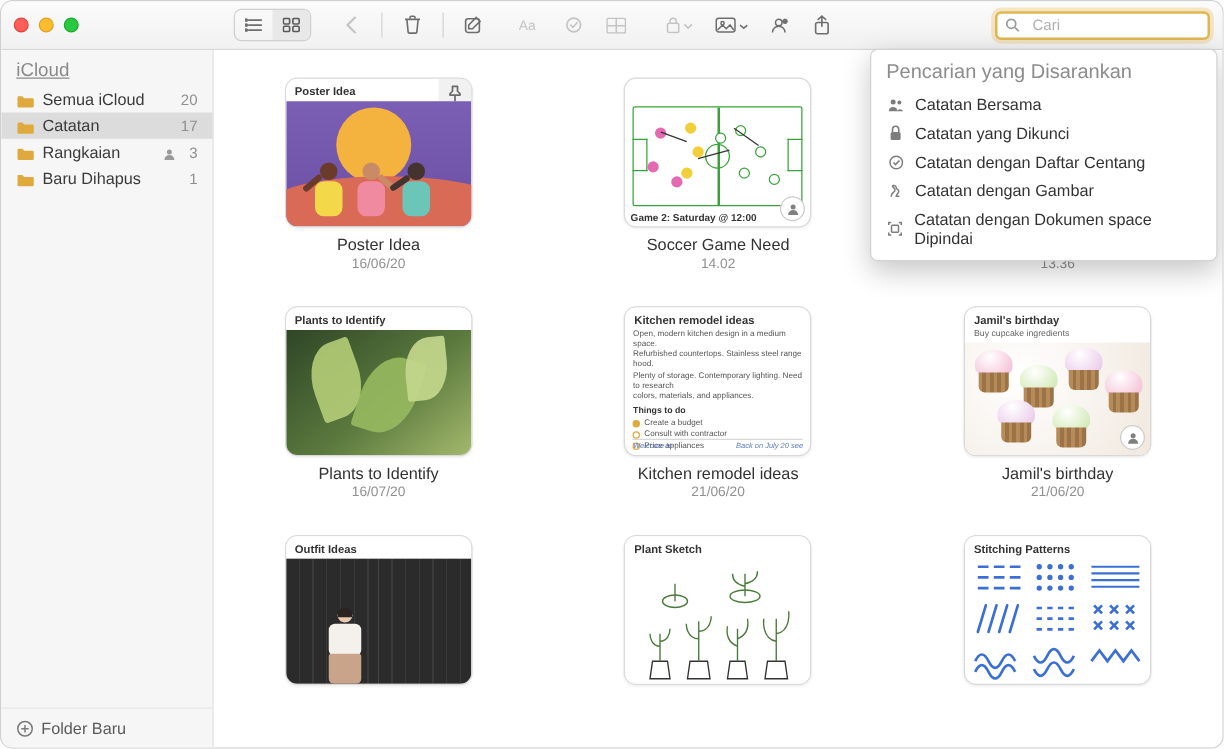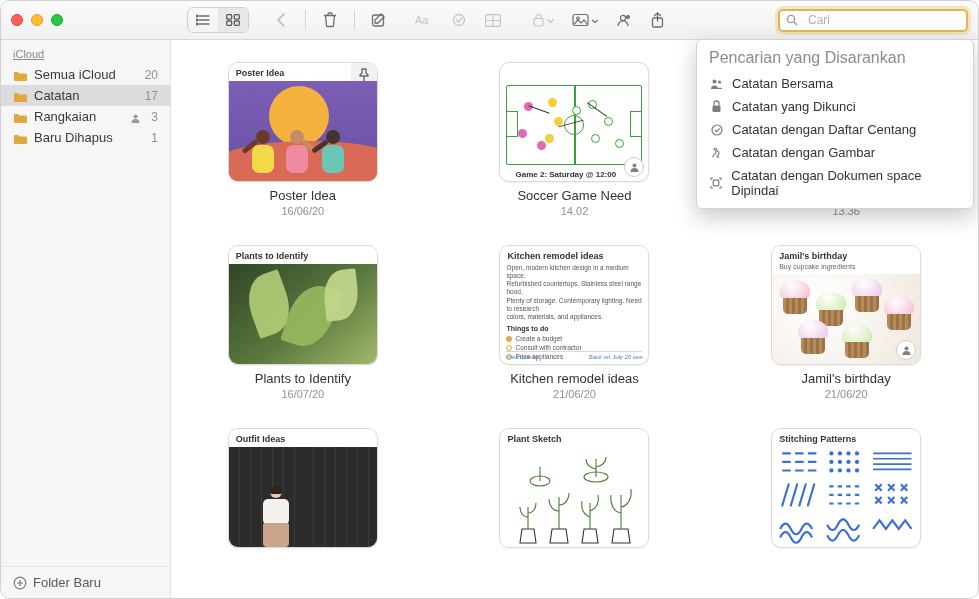--- a/index.html
+++ b/index.html
@@ -13,30 +13,30 @@
   .dot.yellow{background:#ffbd2e;border:0.5px solid #dea123;}
   .dot.green{background:#28c940;border:0.5px solid #1aab29;}
   .spacer-sm{width:100px;}
   .tbtn { width:28px; height:24px; display:flex; align-items:center; justify-content:center; color:#6e6e6e; border-radius:5px;}
   .seg { display:flex; border:1px solid #d0d0d0; border-radius:6px; overflow:hidden;}
   .seg .tbtn{width:30px; border-radius:0;}
   .seg .tbtn.active{background:#e8e8e8;}
   .divider-v{width:1px;height:20px;background:#d4d4d4;margin:0 4px;}
   .toolbar-gap{flex:0 0 6px;}
   .flex-spacer{flex:1;}
-  .search-wrap{position:relative; width:190px;}
+  .search-wrap{position:relative; width:172px;}
   .search-box{width:100%; height:23px; border-radius:5px; background:#fff; border:2px solid #e0b74e; box-shadow:0 0 0 3px rgba(231,193,100,0.35); display:flex; align-items:center; padding:0 6px; gap:5px;}
   .search-box input{border:none; outline:none; flex:1; font-size:12px; background:transparent; color:#333;}
   .search-box input::placeholder{color:#b0b0b0;}
   .search-icon{color:#9a9a9a;}
   .caret{width:1px;height:14px;background:#3478f6;}
   
   .body { flex:1; display:flex; min-height:0;}
   .sidebar{width:170px; background:#f6f6f6; border-right:1px solid #e2e2e2; display:flex; flex-direction:column; font-size:13px;}
-  .sb-section{color:#8a8a8a; font-size:11px; padding:8px 12px 4px;text-decoration:underline;}
+  .sb-section{color:#8a8a8a; font-size:15px; padding:8px 12px 4px;text-decoration:underline;}
   .sb-item{display:flex; align-items:flex-end; gap:6px; padding:3px 12px; color:#3a3a3a;}
   .sb-item .count{margin-left:auto; color:#8f8f8f; font-size:12px;}
   .sb-item.selected{background:#dcdcdc;}
   .folder-icon{color:#e0a93e;}
   .sb-item .shared-icon{color:#9a9a9a;}
   .sb-bottom{margin-top:auto; border-top:1px solid #e6e6e6; padding:8px 12px; display:flex; align-items:center; gap:6px; color:#5a5a5a; font-size:13px;}
   
   .content{flex:1; overflow:auto; padding:22px 26px;}
   .grid{display:grid; grid-template-columns:repeat(3, 1fr); gap:28px 60px;}
   .card{display:flex; flex-direction:column; align-items:center;}
@@ -65,21 +65,21 @@
   .p3{left:92px}.p3 .ph{background:#44332f}.p3 .pb{background:#6cc6b8}.p3 .arm{background:#44332f;left:-10px;transform:rotate(-35deg)}
   
   .field{position:absolute; inset:22px 6px 16px 6px; border:1.5px solid #3aa23a; border-radius:2px;}
   .mid{position:absolute;left:50%;top:0;bottom:0;width:1.5px;background:#3aa23a;}
   .cc{position:absolute;left:50%;top:50%;width:20px;height:20px;border:1.5px solid #3aa23a;border-radius:50%;transform:translate(-50%,-50%);}
   .goal{position:absolute;top:32%;width:12px;height:34%;border:1.5px solid #3aa23a;}
   .goal.l{left:-1px;border-left:none;} .goal.r{right:-1px;border-right:none;}
   .mark{position:absolute;width:9px;height:9px;border-radius:50%;}
   .mk-p{background:#e36ab0}.mk-y{background:#f2cf3a}.mk-g{border:1.5px solid #3aa23a;background:#fff}
   .arrow{position:absolute;height:1.2px;background:#333;}
-  .footer-txt{position:absolute;bottom:2px;left:15px;font-size:8px;font-weight:700;color:#333;}
+  .footer-txt{position:absolute;bottom:2px;left:4px;font-size:8px;font-weight:700;color:#333;}
   
   .plant-photo{position:absolute;inset:18px 0 0 0;background:linear-gradient(140deg,#2f4526 0%,#5b7a3e 55%,#a3b86c 100%);}
   .leaf{position:absolute;border-radius:60% 5% 60% 5%;background:rgba(180,205,120,0.9);} 
   
   .kit-txt{position:absolute;inset:18px 6px 6px 6px;font-size:6.5px;color:#555;line-height:1.25;}
   .kit-txt .bt{font-weight:700;color:#333;font-size:7px;}
   .kit-txt .row{display:flex;align-items:center;gap:3px;margin-top:1px;}
   .kit-txt .chk{width:6px;height:6px;border-radius:50%;border:1px solid #e0a93e;}
   .kit-txt .chk.done{background:#e0a93e;}
   .kit-hand{position:absolute;bottom:4px;left:6px;right:6px;border-top:1px solid #d8d8d8;font-family:cursive;font-size:6px;color:#5b7bbf;padding-top:2px;display:flex;justify-content:space-between;font-style:italic;}

